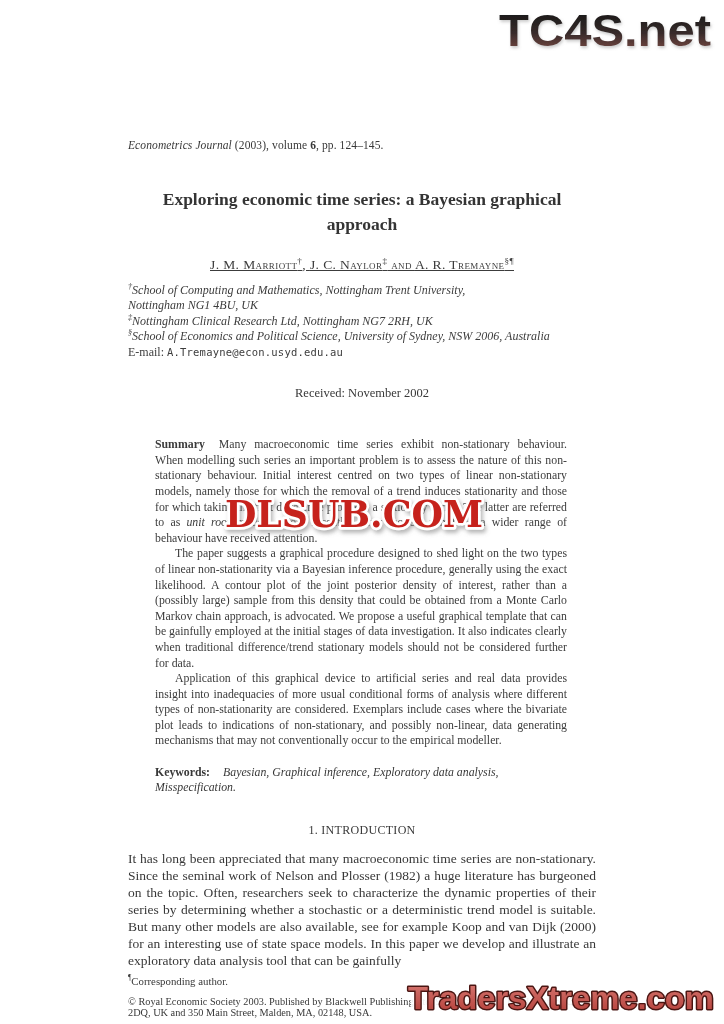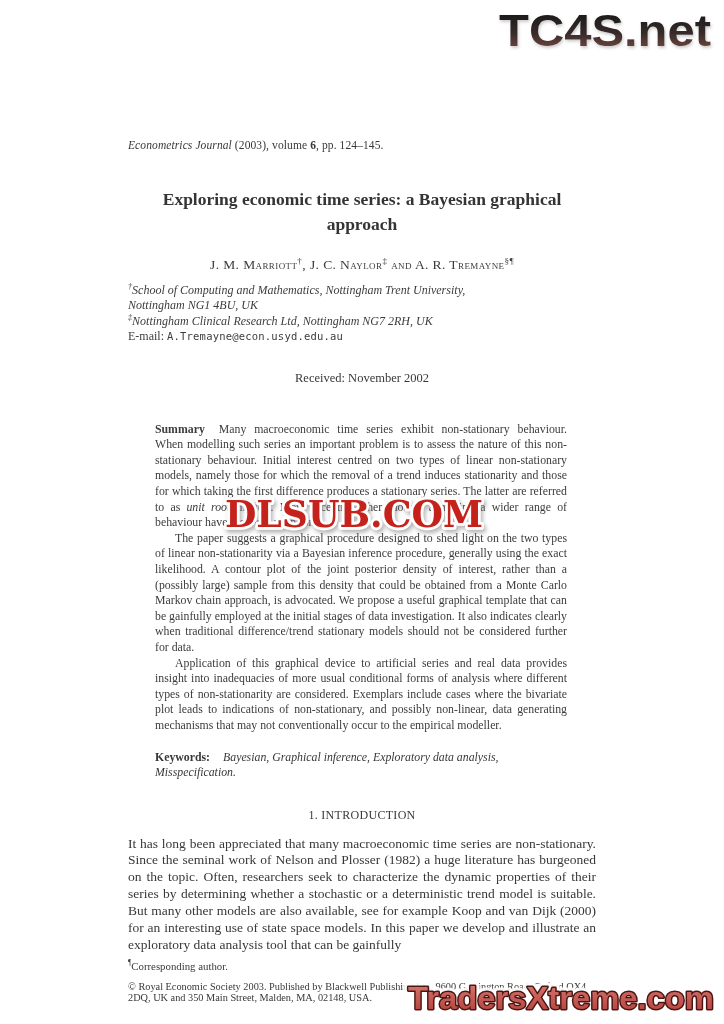--- a/index.html
+++ b/index.html
@@ -44,20 +44,21 @@
     color: #343434;
   }
 
   .authors {
     margin-top: 20px;
     text-align: center;
     font-size: 13.5px;
     font-variant: small-caps;
     letter-spacing: 0.4px;
     color: #3c3c3c;
+    text-decoration: underline;
   }
 
   .affils {
     margin-top: 10px;
     text-align: left;
     font-size: 12px;
     line-height: 15.5px;
     color: #3c3c3c;
   }
   .affil-line { font-style: italic; }
@@ -160,20 +161,21 @@
     <div class="journal-line"><em>Econometrics Journal</em><span> (2003), volume </span><b>6</b><span>, pp. 124–145.</span></div>
 
     <h1 class="title">Exploring economic time series: a Bayesian graphical approach</h1>
 
     <div class="authors"><span>J. M. Marriott</span><sup>†</sup><span>, </span><span>J. C. Naylor</span><sup>‡</sup><span> and </span><span>A. R. Tremayne</span><sup>§¶</sup></div>
 
     <div class="affils">
       <div class="affil-line"><sup>†</sup><span>School of Computing and Mathematics, Nottingham Trent University,</span></div>
       <div class="affil-line"><sup></sup><span>Nottingham NG1 4BU,  UK</span></div>
       <div class="affil-line"><sup>‡</sup><span>Nottingham Clinical Research Ltd, Nottingham NG7 2RH, UK</span></div>
+      <div class="affil-line"><sup>§</sup><span>School of Economics and Political Science, University of Sydney, NSW 2006, Australia</span></div>
       <div class="email-line"><span>E-mail: </span><span class="email-addr">A.Tremayne@econ.usyd.edu.au</span></div>
     </div>
 
     <div class="received">Received:  November 2002</div>
 
     <div class="summary">
       <p><b class="sum-label">Summary</b><span>Many macroeconomic time series exhibit non-stationary behaviour. When modelling such series an important problem is to assess the nature of this non-stationary behaviour. Initial interest centred on two types of linear non-stationary models, namely those for which the removal of a trend induces stationarity and those for which taking the first difference produces a stationary series. The latter are referred to as </span><em>unit root</em><span> models. More recently, other models admitting a wider range of behaviour have received attention.</span></p>
       <p class="indent">The paper suggests a graphical procedure designed to shed light on the two types of linear non-stationarity via a Bayesian inference procedure, generally using the exact likelihood. A contour plot of the joint posterior density of interest, rather than a (possibly large) sample from this density that could be obtained from a Monte Carlo Markov chain approach, is advocated. We propose a useful graphical template that can be gainfully employed at the initial stages of data investigation. It also indicates clearly when traditional difference/trend stationary models should not be considered further for data.</p>
       <p class="indent">Application of this graphical device to artificial series and real data provides insight into inadequacies of more usual conditional forms of analysis where different types of non-stationarity are considered. Exemplars include cases where the bivariate plot leads to indications of non-stationary, and possibly non-linear, data generating mechanisms that may not conventionally occur to the empirical modeller.</p>
     </div>

